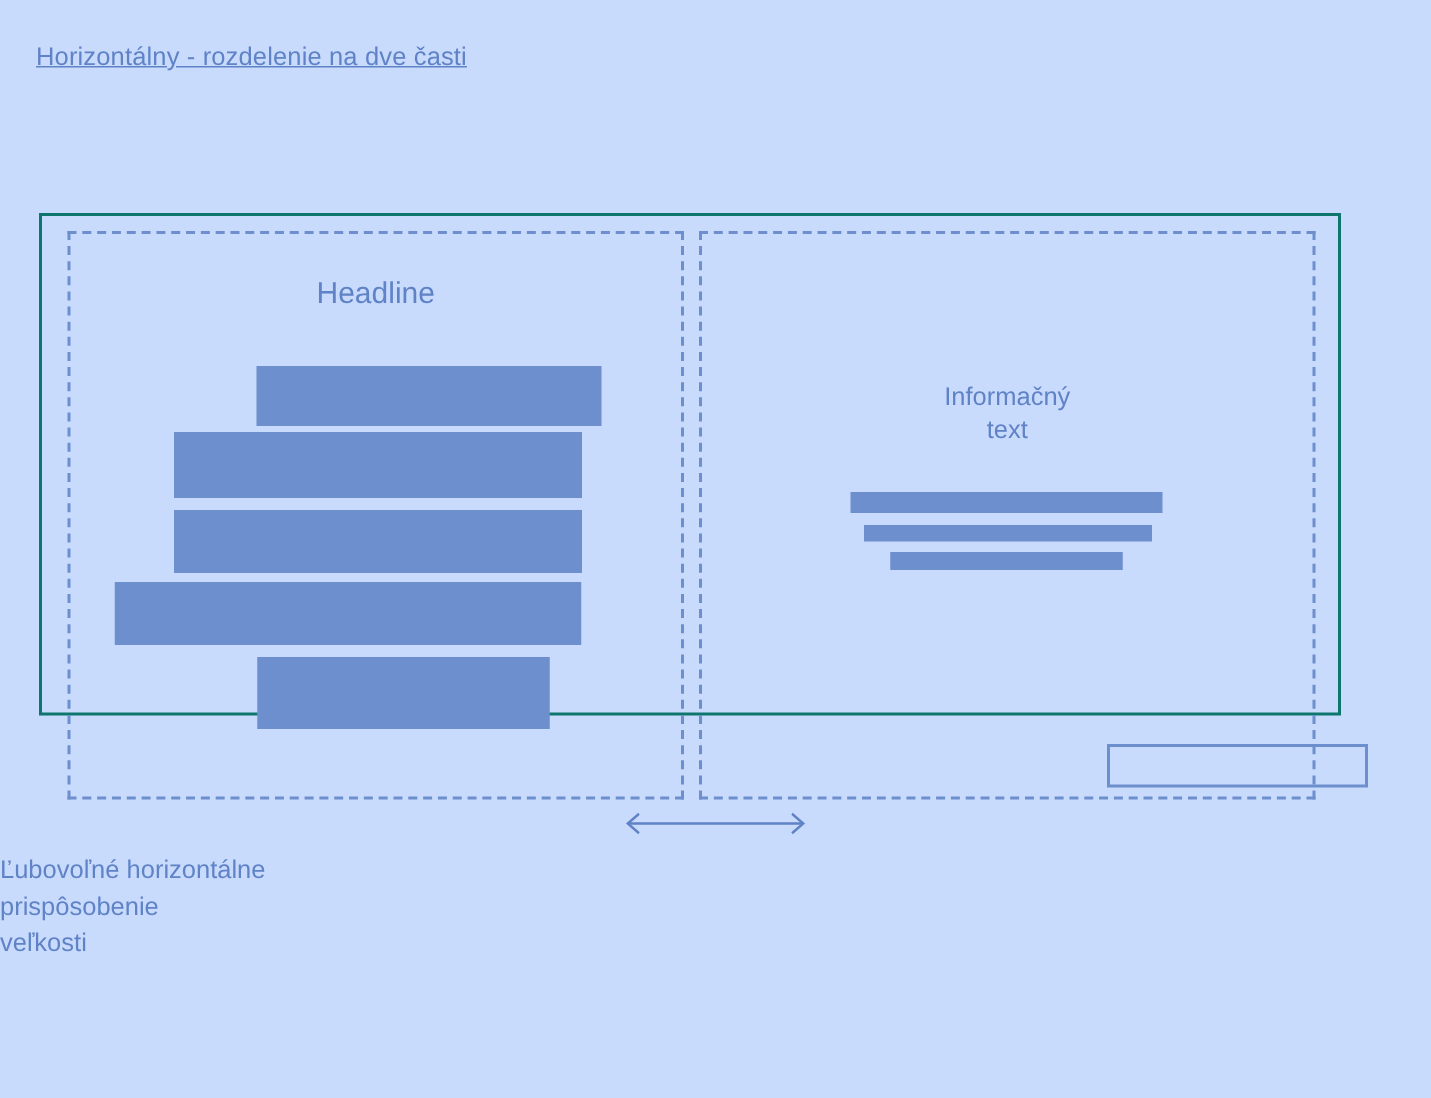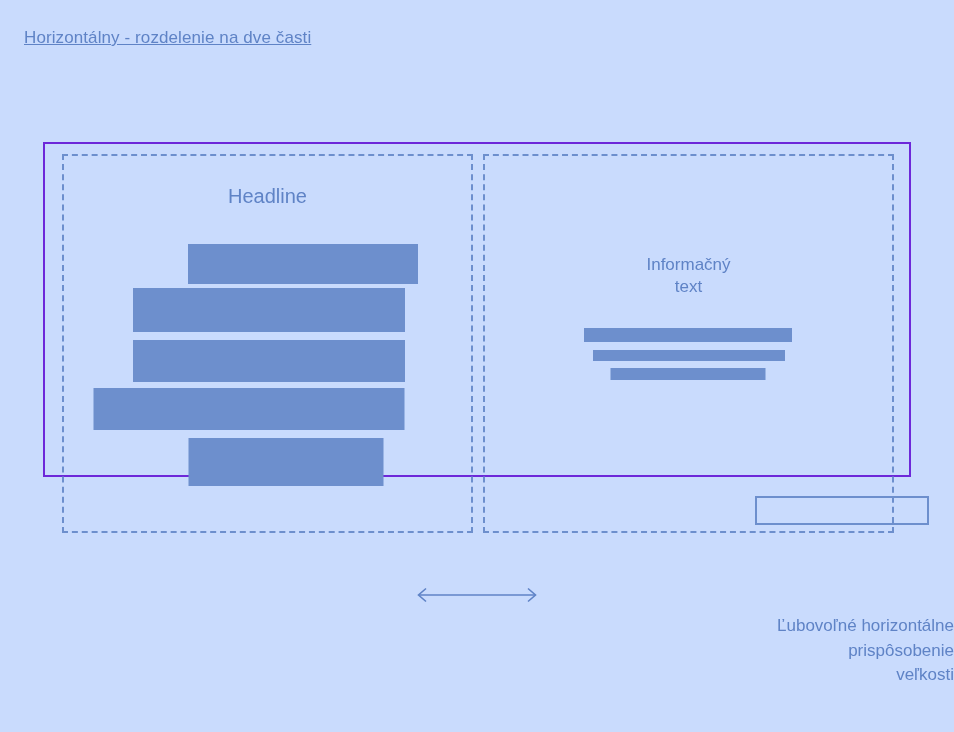--- a/index.html
+++ b/index.html
@@ -22,25 +22,25 @@
     font-size: 17px;
     color: #5f83c6;
     letter-spacing: 0.1px;
     white-space: nowrap;
     text-decoration: underline;
   }
 
   
   #layout-frame {
     position: absolute;
-    left: 43px;
+    left: 26px;
     top: 142px;
     width: 868px;
     height: 335px;
-    border: 2px solid #6d28d9;
+    border: 2px solid #0f766e;
     box-sizing: border-box;
   }
 
   .panel {
     position: absolute;
     top: 10px;
     height: 379px;
     border: 2px dashed #6d8fcd;
     box-sizing: border-box;
   }
@@ -83,22 +83,22 @@
     height: 29px;
     border: 2px solid #6d8fcd;
     box-sizing: border-box;
   }
 
   
   #resize-annotation {
     position: absolute;
     left: 0;
     right: 0;
-    top: 586px;
-    text-align: right;
+    top: 540px;
+    text-align: left;
   }
   #resize-arrow { display: block; margin: 0 auto; }
   #resize-caption {
     margin-top: 10px;
     font-size: 17px;
     line-height: 1.45;
     color: #5f83c6;
     white-space: pre-line;
   }
 </style>

